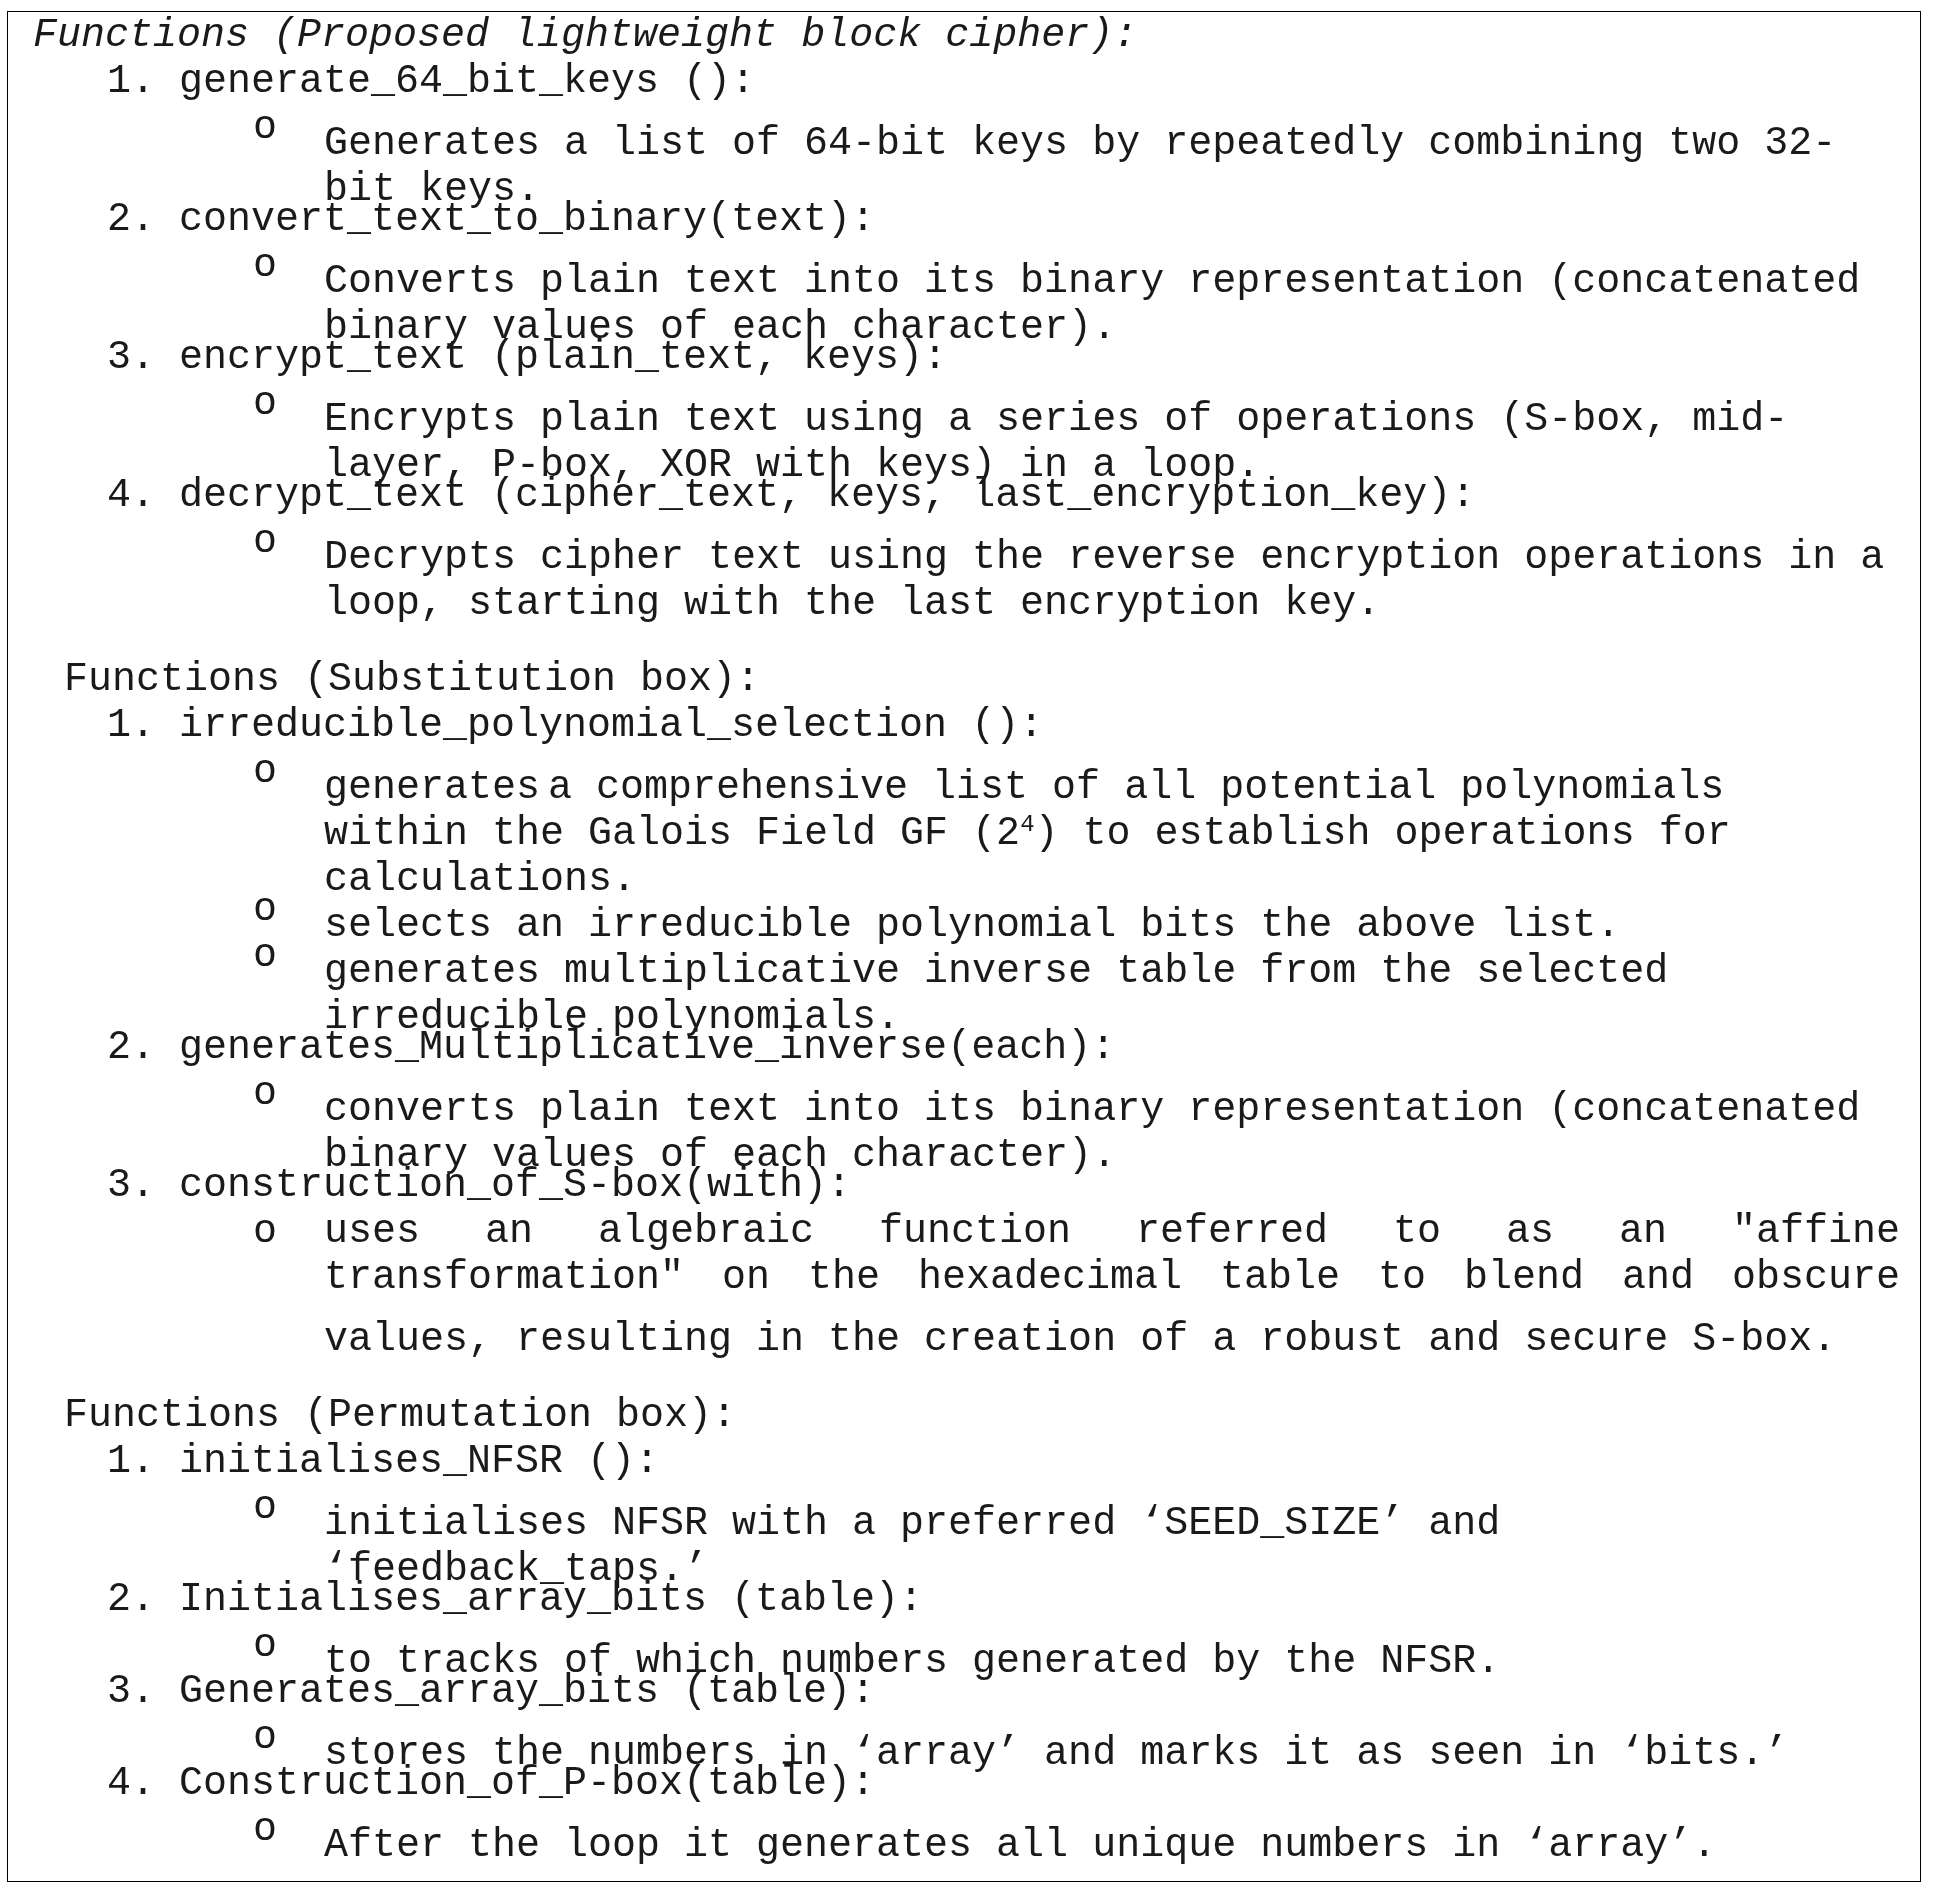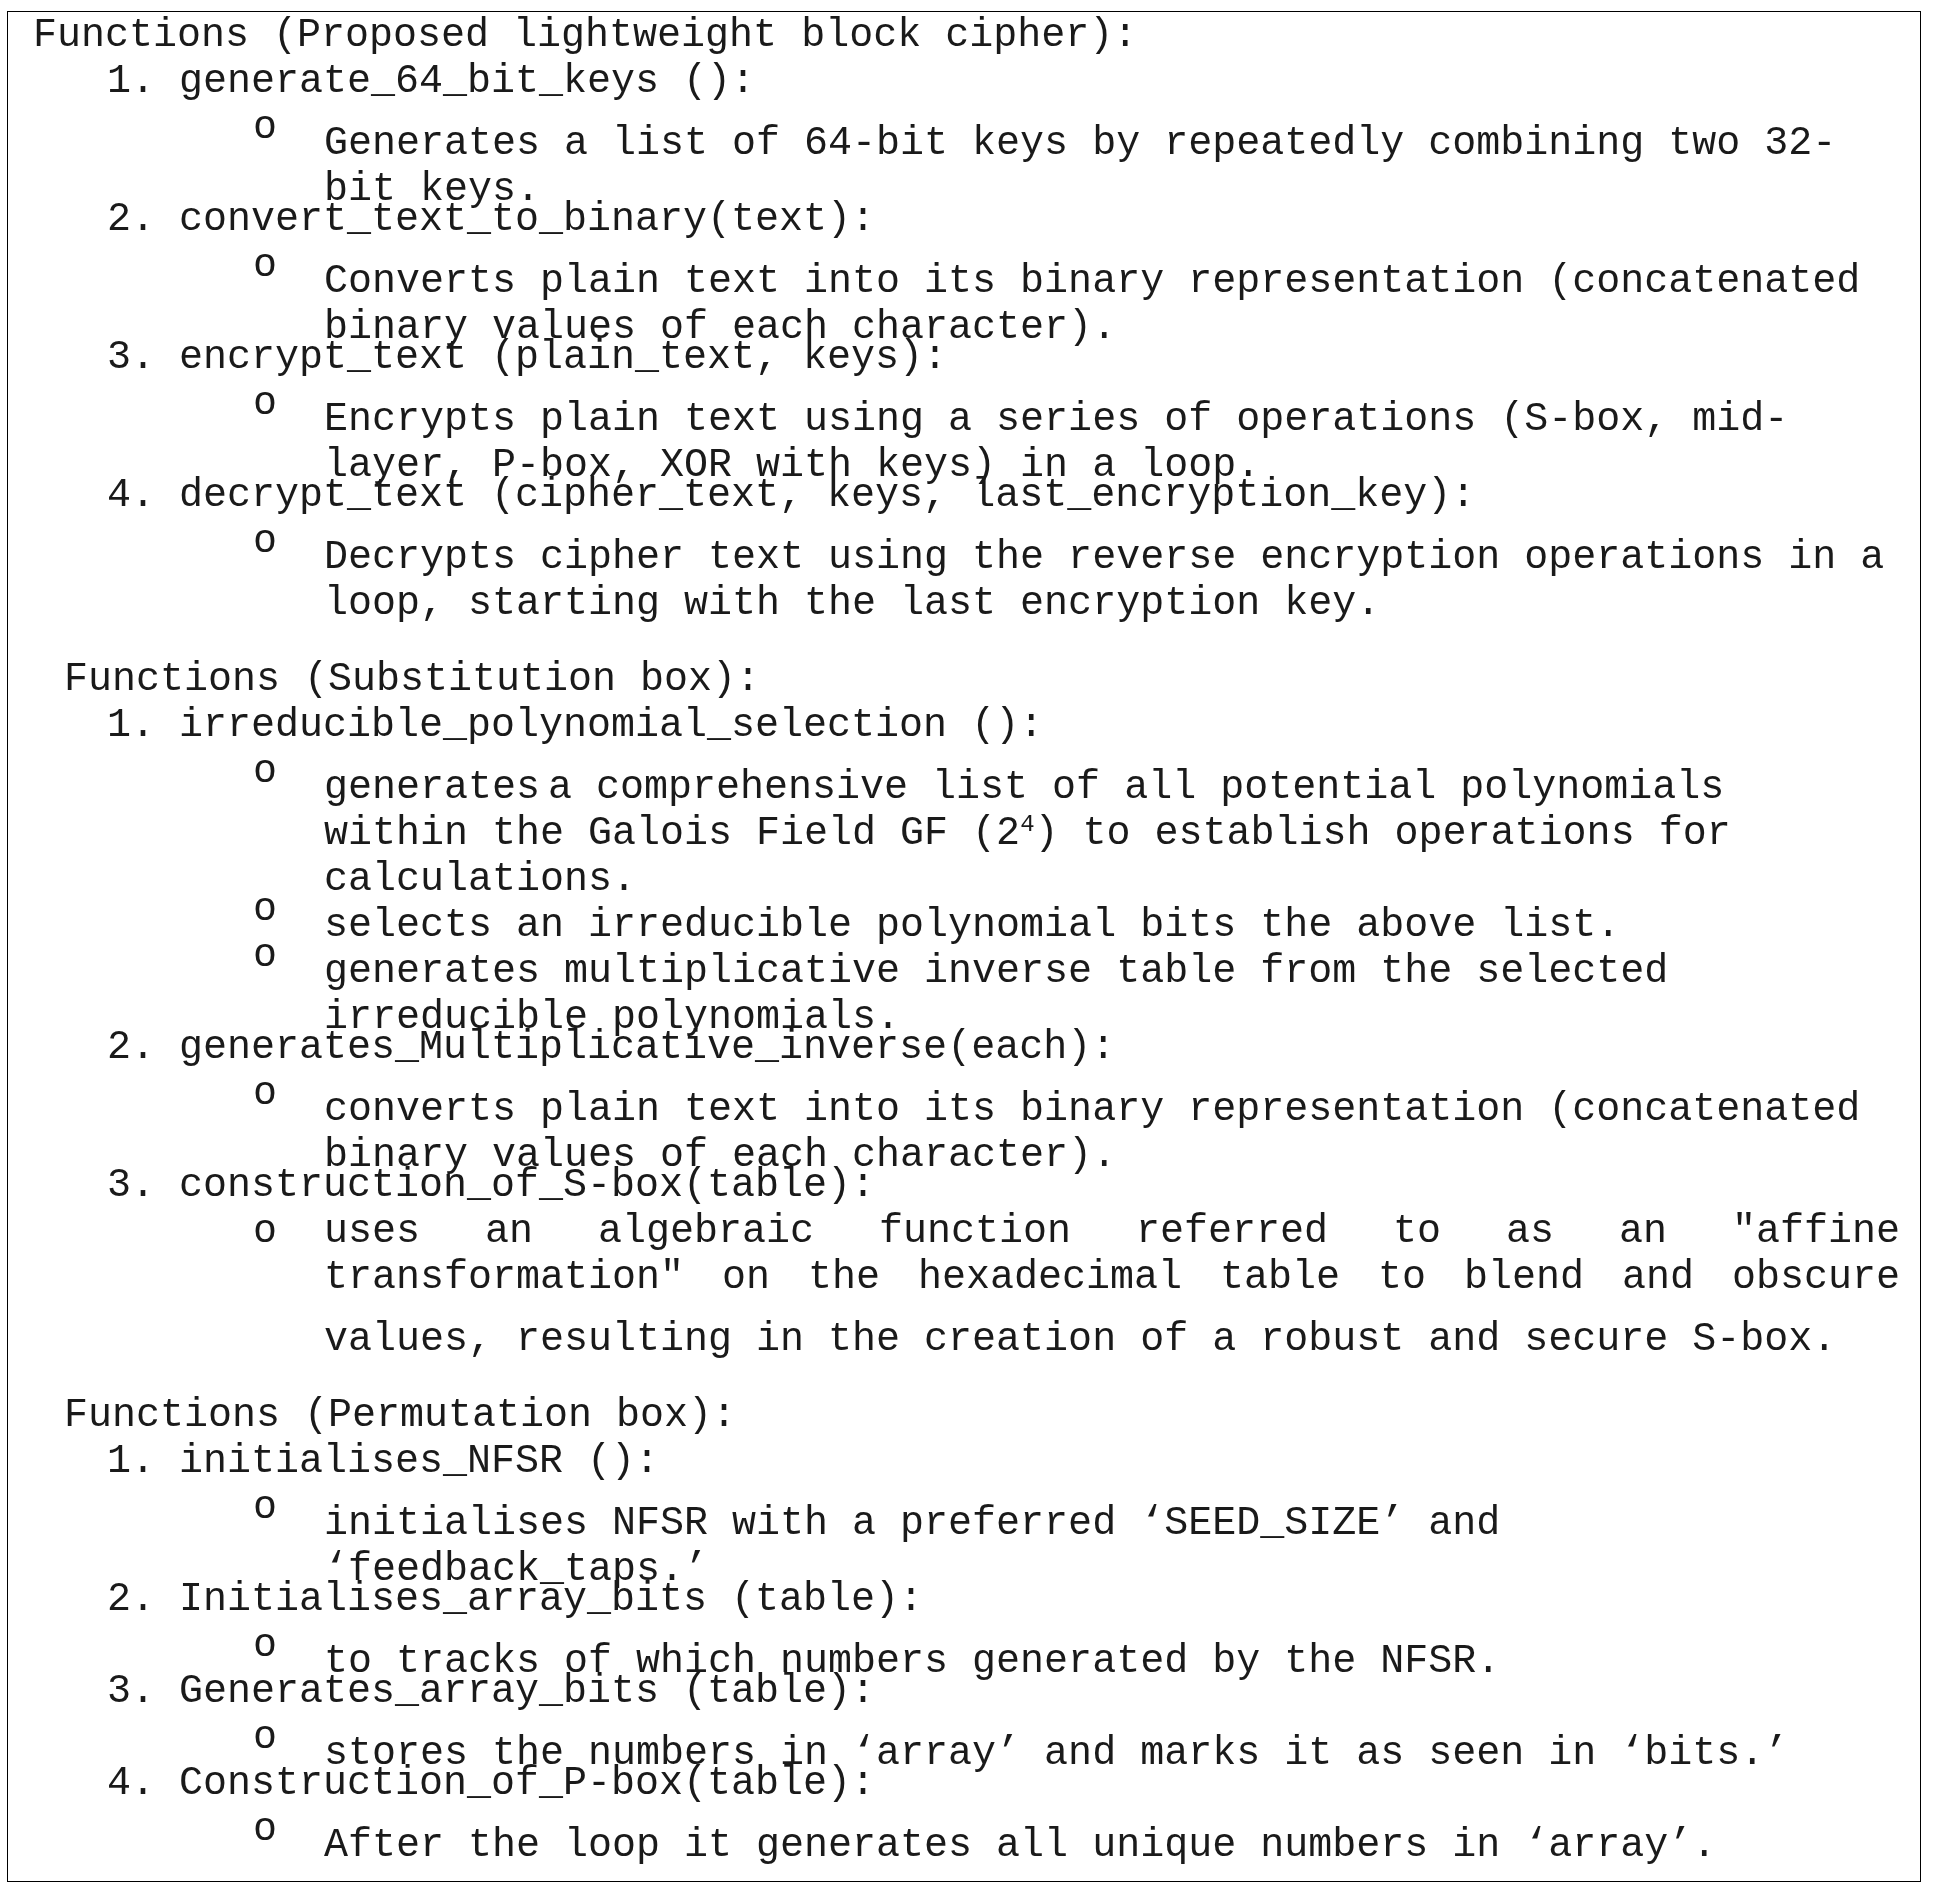--- a/index.html
+++ b/index.html
@@ -31,21 +31,21 @@
     width: 1936px;
     font-size: 40px;
     line-height: 46px;
   }
   .row {
     position: relative;
     height: 46px;
     white-space: pre;
   }
   .blank { height: 46px; }
-  .h1 { position: absolute; left: 33px; }
+  .h1 { position: absolute; left: 33px; font-style: italic; }
   .h2 { position: absolute; left: 64px; }
   .num { position: absolute; left: 107px; }
   .fn { position: absolute; left: 179px; }
   .bul { position: absolute; left: 253px; }
   .txt { position: absolute; left: 324px; margin-top: 16px; }
   .justify {
     position: absolute;
     left: 324px;
     width: 1576px;
     text-align: justify;
@@ -92,21 +92,21 @@
   <div class="row"><span class="txt"><span>within the Galois Field GF (2</span><sup>4</sup><span>) to establish operations for</span></span></div>
   <div class="row"><span class="txt">calculations.</span></div>
   <div class="row"><span class="bul">o</span><span class="txt">selects an irreducible polynomial bits the above list.</span></div>
   <div class="row"><span class="bul">o</span><span class="txt">generates multiplicative inverse table from the selected</span></div>
   <div class="row"><span class="txt">irreducible polynomials.</span></div>
 
   <div class="row"><span class="num">2.</span><span class="fn">generates_Multiplicative_inverse(each):</span></div>
   <div class="row"><span class="bul">o</span><span class="txt">converts plain text into its binary representation (concatenated</span></div>
   <div class="row"><span class="txt">binary values of each character).</span></div>
 
-  <div class="row"><span class="num">3.</span><span class="fn">construction_of_S-box(table):</span></div>
+  <div class="row"><span class="num">3.</span><span class="fn">construction_of_S-box(with):</span></div>
   <div class="row"><span class="bul">o</span><span class="justify">uses an algebraic function referred to as an "affine</span></div>
   <div class="row"><span class="justify">transformation" on the hexadecimal table to blend and obscure</span></div>
   <div class="row"><span class="txt">values, resulting in the creation of a robust and secure S-box.</span></div>
 
   <div class="blank"></div>
 
   <div class="row"><span class="h2">Functions (Permutation box):</span></div>
 
   <div class="row"><span class="num">1.</span><span class="fn">initialises_NFSR ():</span></div>
   <div class="row"><span class="bul">o</span><span class="txt">initialises NFSR with a preferred ‘SEED_SIZE’ and</span></div>

